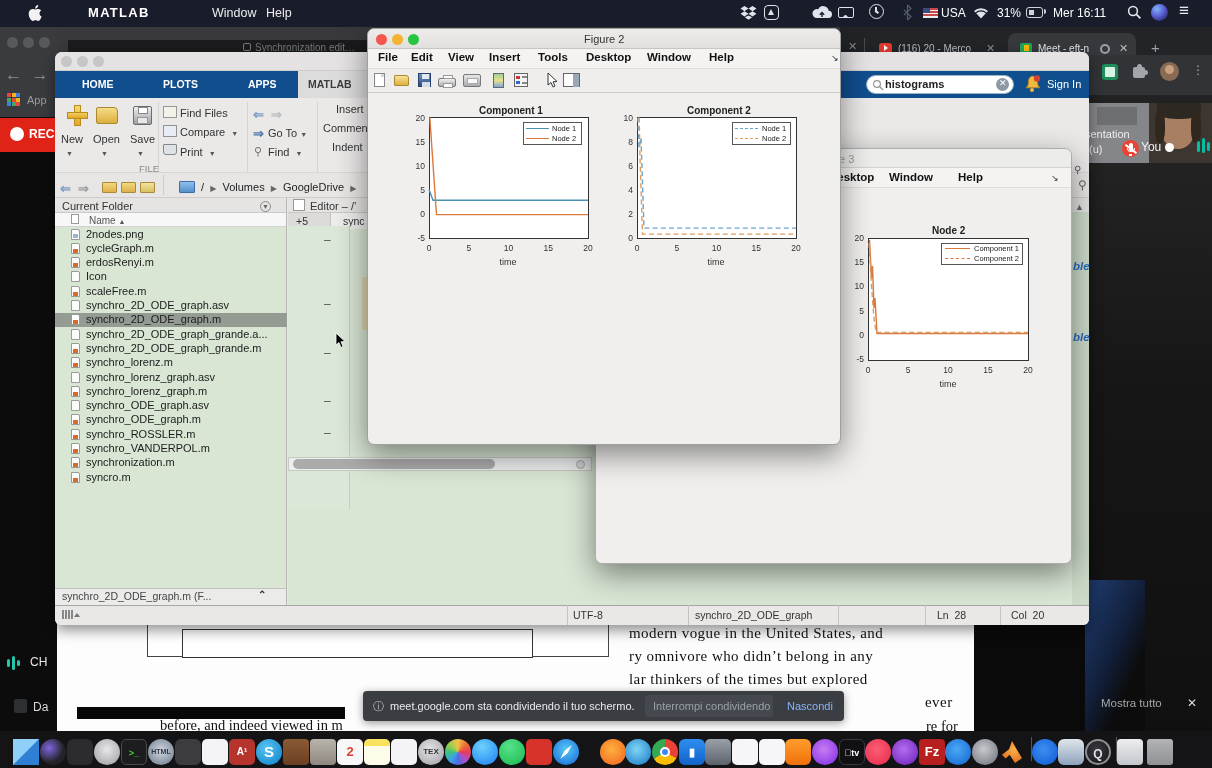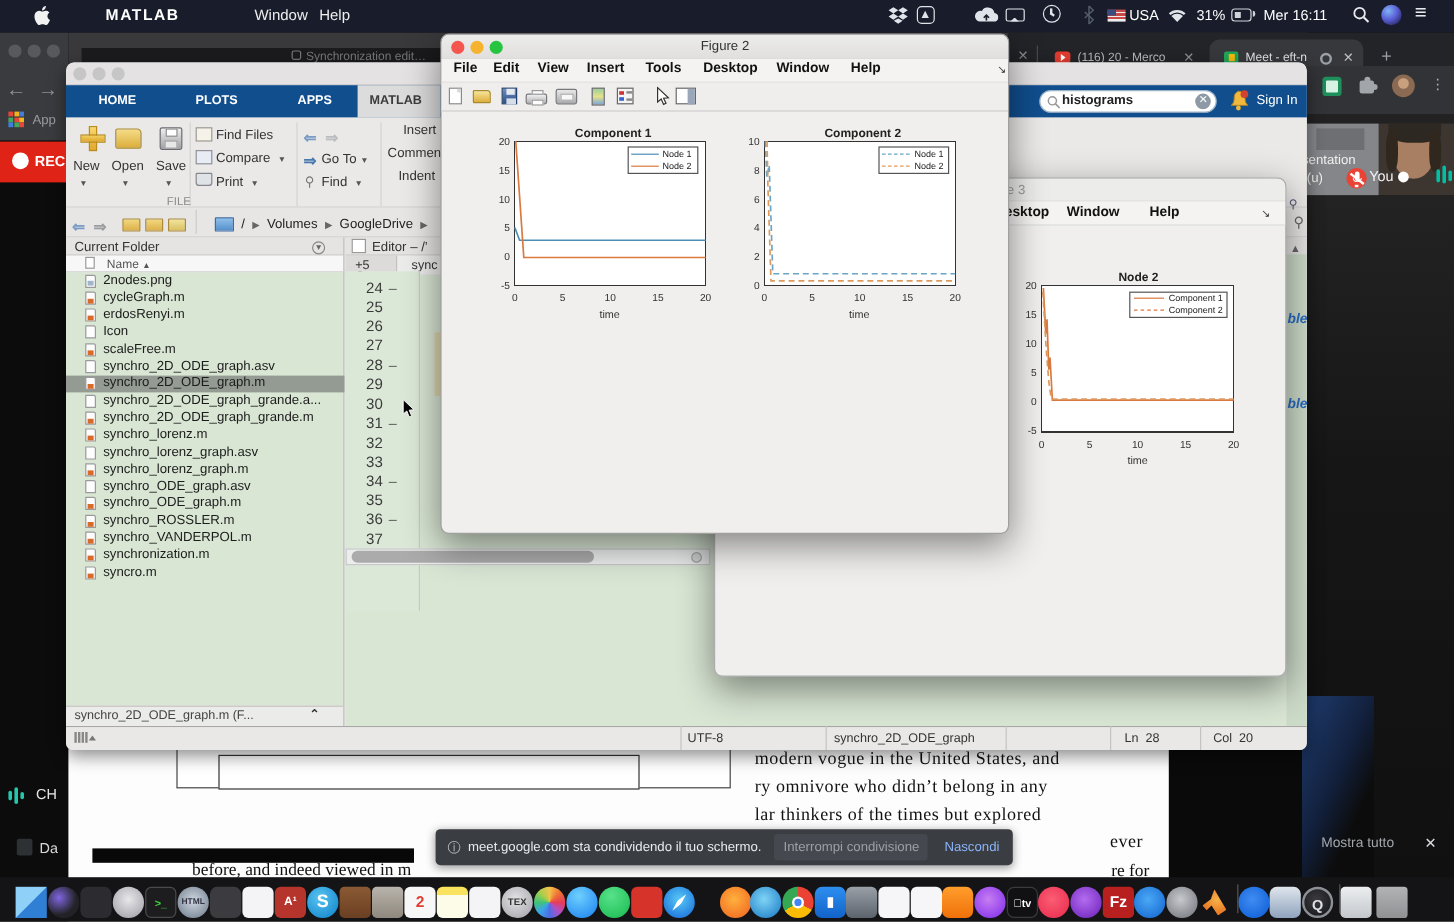--- a/index.html
+++ b/index.html
@@ -311,21 +311,20 @@
     <div class="abs" style="left:5px;top:1px;width:12px;height:12px;background:#fff;border:1px solid #999"></div>
     <div class="abs" style="left:22px;top:2px;color:#333;font-size:11px">Editor – /’</div>
 
     <div class="abs" style="left:0;top:15px;width:100%;height:16px;background:#dddbda;border-bottom:1px solid #c4c2c1"></div>
     <div class="abs" style="left:8px;top:17px;color:#333;font-size:10.5px">+5</div>
     <div class="abs" style="left:9px;top:27px;color:#444;font-size:6px">▼</div>
     <div class="abs" style="left:42px;top:15px;width:70px;height:16px;background:#ececeb;border-left:1px solid #c4c2c1;border-right:1px solid #c4c2c1"></div>
     <div class="abs" style="left:55px;top:17px;color:#333;font-size:10.5px">sync</div>
 
     <div class="abs" style="left:0;top:28px;width:62px;height:283px;background:#dce8d7;border-right:1px solid #c2cfbd"></div>
-    <div class="abs" style="left:0;top:34px;width:31px;height:226px;font-size:12.5px;color:#3a3a3a;text-align:right;line-height:16.1px">24<br>25<br>26<br>27<br>28<br>29<br>30<br>31<br>32<br>33<br>34<br>35<br>36<br>37</div>
     <div class="abs" style="left:36px;top:34px;width:14px;height:226px;font-size:12px;color:#555;line-height:16.1px">–<br><br><br><br>–<br><br><br>–<br><br><br>–<br><br>–</div>
 
     <div class="abs" style="left:74px;top:79px;width:16px;height:53px;background:#ded6ae"></div>
 
     <svg class="abs" style="left:47px;top:134px" width="12" height="17" viewBox="0 0 12 17">
         <path d="M1,1 L1,13 L4,10.5 L6,15.5 L8,14.5 L6,9.8 L10,9.5 Z" fill="#000" stroke="#fff" stroke-width="0.8"></path>
       </svg>
 
     <div class="abs" style="left:0;top:259px;width:304px;height:14px;background:#eceded;border:1px solid #c8c8c8"></div>
     <div class="abs" style="left:5px;top:261px;width:202px;height:10px;background:#ababab;border-radius:5px"></div>
@@ -515,21 +514,21 @@
 </div>
 
 <div class="abs" style="left:0;top:118px;width:55px;height:34px;background:#e02317"></div>
 <div class="dot" style="left:10px;top:127px;width:14px;height:14px;background:#fff"></div>
 <div class="abs" style="left:29px;top:127px;color:#fff;font-size:12px;font-weight:bold">REC</div>
 
 <div class="abs" style="left:363px;top:691px;width:481px;height:30px;background:#3a3d42;border-radius:4px;box-shadow:0 2px 8px rgba(0,0,0,.4)">
   <div class="abs" style="left:10px;top:8px;color:#bdc1c6;font-size:11px">ⓘ</div>
   <div class="abs" style="left:27px;top:9px;color:#e8eaed;font-size:11px">meet.google.com sta condividendo il tuo schermo.</div>
   <div class="abs" style="left:282px;top:4px;width:128px;height:22px;background:#45484e;border-radius:3px"></div>
-  <div class="abs" style="left:290px;top:9px;color:#9aa0a6;font-size:11px">Interrompi condivisione</div>
+  <div class="abs" style="left:290px;top:9px;color:#9aa0a6;font-size:11px">Interrompi condividendo</div>
   <div class="abs" style="left:424px;top:9px;color:#8ab4f8;font-size:11px">Nascondi</div>
 </div>
 
 <div class="abs" style="left:0;top:0;width:1212px;height:27px;background:#191d2b">
   <svg class="abs" style="left:28px;top:5px" width="14" height="16" viewBox="0 0 14 16">
       <path d="M11.5,8.6 c0,-2 1.6,-3 1.7,-3.1 c-0.9,-1.4 -2.4,-1.6 -2.9,-1.6 c-1.2,-0.1 -2.4,0.7 -3,0.7 c-0.6,0 -1.6,-0.7 -2.6,-0.7 c-1.3,0 -2.6,0.8 -3.3,2 c-1.4,2.4 -0.4,6 1,8 c0.7,1 1.5,2.1 2.5,2 c1,0 1.4,-0.6 2.6,-0.6 c1.2,0 1.6,0.6 2.6,0.6 c1.1,0 1.8,-1 2.4,-2 c0.8,-1.1 1.1,-2.2 1.1,-2.3 c0,0 -2.1,-0.8 -2.1,-3 Z M9.4,2.6 c0.5,-0.7 0.9,-1.6 0.8,-2.6 c-0.8,0 -1.7,0.5 -2.3,1.2 c-0.5,0.6 -0.9,1.6 -0.8,2.5 c0.9,0.1 1.8,-0.4 2.3,-1.1 Z" fill="#f2f2f2"></path>
     </svg>
   <div class="abs" style="left:88px;top:5px;color:#fff;font-size:13px;font-weight:bold;letter-spacing:1.3px">MATLAB</div>
   <div class="abs" style="left:212px;top:6px;color:#eee;font-size:12.5px">Window</div>
   <div class="abs" style="left:266px;top:6px;color:#eee;font-size:12.5px">Help</div>

